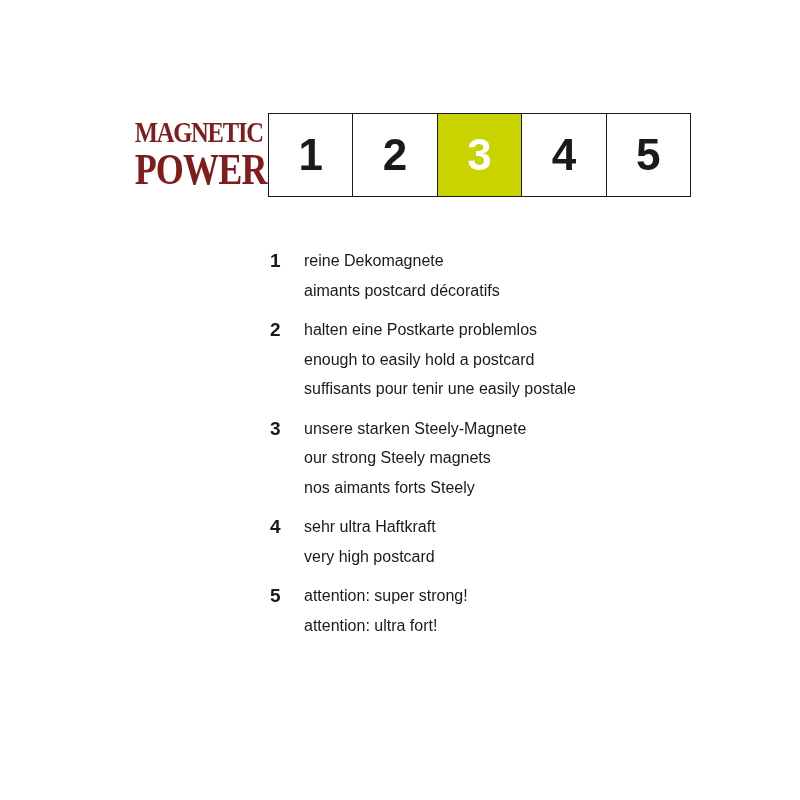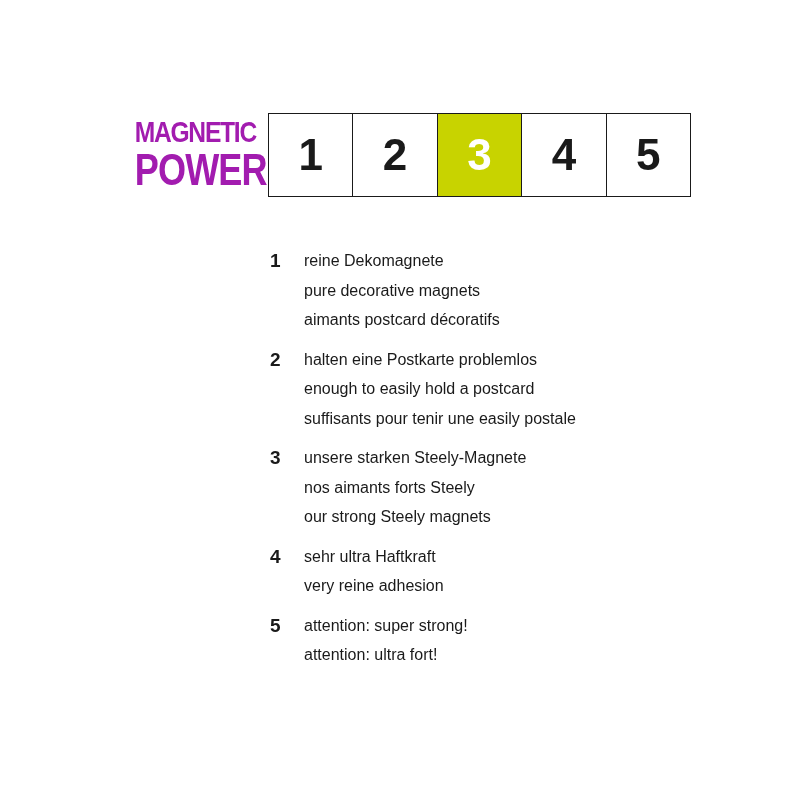--- a/index.html
+++ b/index.html
@@ -1,17 +1,17 @@
 <!DOCTYPE html>
 <html><head>
 <meta charset="utf-8">
 <style>
   html, body { margin: 0; padding: 0; background: #ffffff; }
   body { width: 800px; height: 800px; position: relative; overflow: hidden; font-family: "Liberation Sans", sans-serif; color: #1a1a1a; }
-  .title { position: absolute; left: 108px; top: 116px; width: 148px; text-align: center; font-family: Liberation Sans, sans-serif; font-weight: bold; color: #a21caf; }
+  .title { position: absolute; left: 108px; top: 116px; width: 148px; text-align: center; font-family: Liberation Serif, serif; font-weight: bold; color: #7f1d1d; }
   .title .l1 { display: block; font-size: 30px; line-height: 32px; letter-spacing: -1.5px; transform: scaleX(0.82); transform-origin: right center; }
   .title .l2 { display: block; font-size: 44px; line-height: 44px; letter-spacing: -1px; transform: scaleX(0.82); transform-origin: right center; }
   .scale { position: absolute; left: 268px; top: 113px; width: 423px; height: 84px; display: flex; border: 1.5px solid #1a1a1a; box-sizing: border-box; }
   .cell { flex: 1; display: flex; align-items: center; justify-content: center; font-size: 44px; font-weight: bold; color: #1a1a1a; border-right: 1.5px solid #1a1a1a; }
   .cell:last-child { border-right: none; }
   .cell.active { background: #c8d300; color: #ffffff; }
   .list { position: absolute; left: 270px; top: 246px; }
   .item { display: flex; margin-bottom: 10px; }
   .num { width: 34px; font-weight: bold; font-size: 19px; line-height: 29px; }
   .lines { font-size: 16px; line-height: 29.5px; }
@@ -31,45 +31,44 @@
   <div class="cell active">3</div>
   <div class="cell">4</div>
   <div class="cell">5</div>
 </div>
 
 <div class="list">
   <div class="item">
     <div class="num">1</div>
     <div class="lines">
       <div>reine Dekomagnete</div>
-      <div>pure decorative magnets</div>
       <div>aimants postcard décoratifs</div>
     </div>
   </div>
   <div class="item">
     <div class="num">2</div>
     <div class="lines">
       <div>halten eine Postkarte problemlos</div>
       <div>enough to easily hold a postcard</div>
       <div>suffisants pour tenir une easily postale</div>
     </div>
   </div>
   <div class="item">
     <div class="num">3</div>
     <div class="lines">
       <div>unsere starken Steely-Magnete</div>
+      <div>our strong Steely magnets</div>
       <div>nos aimants forts Steely</div>
-      <div>our strong Steely magnets</div>
     </div>
   </div>
   <div class="item">
     <div class="num">4</div>
     <div class="lines">
       <div>sehr ultra Haftkraft</div>
-      <div>very reine adhesion</div>
+      <div>very high postcard</div>
     </div>
   </div>
   <div class="item">
     <div class="num">5</div>
     <div class="lines">
       <div>attention: super strong!</div>
       <div>attention: ultra fort!</div>
     </div>
   </div>
 </div>

